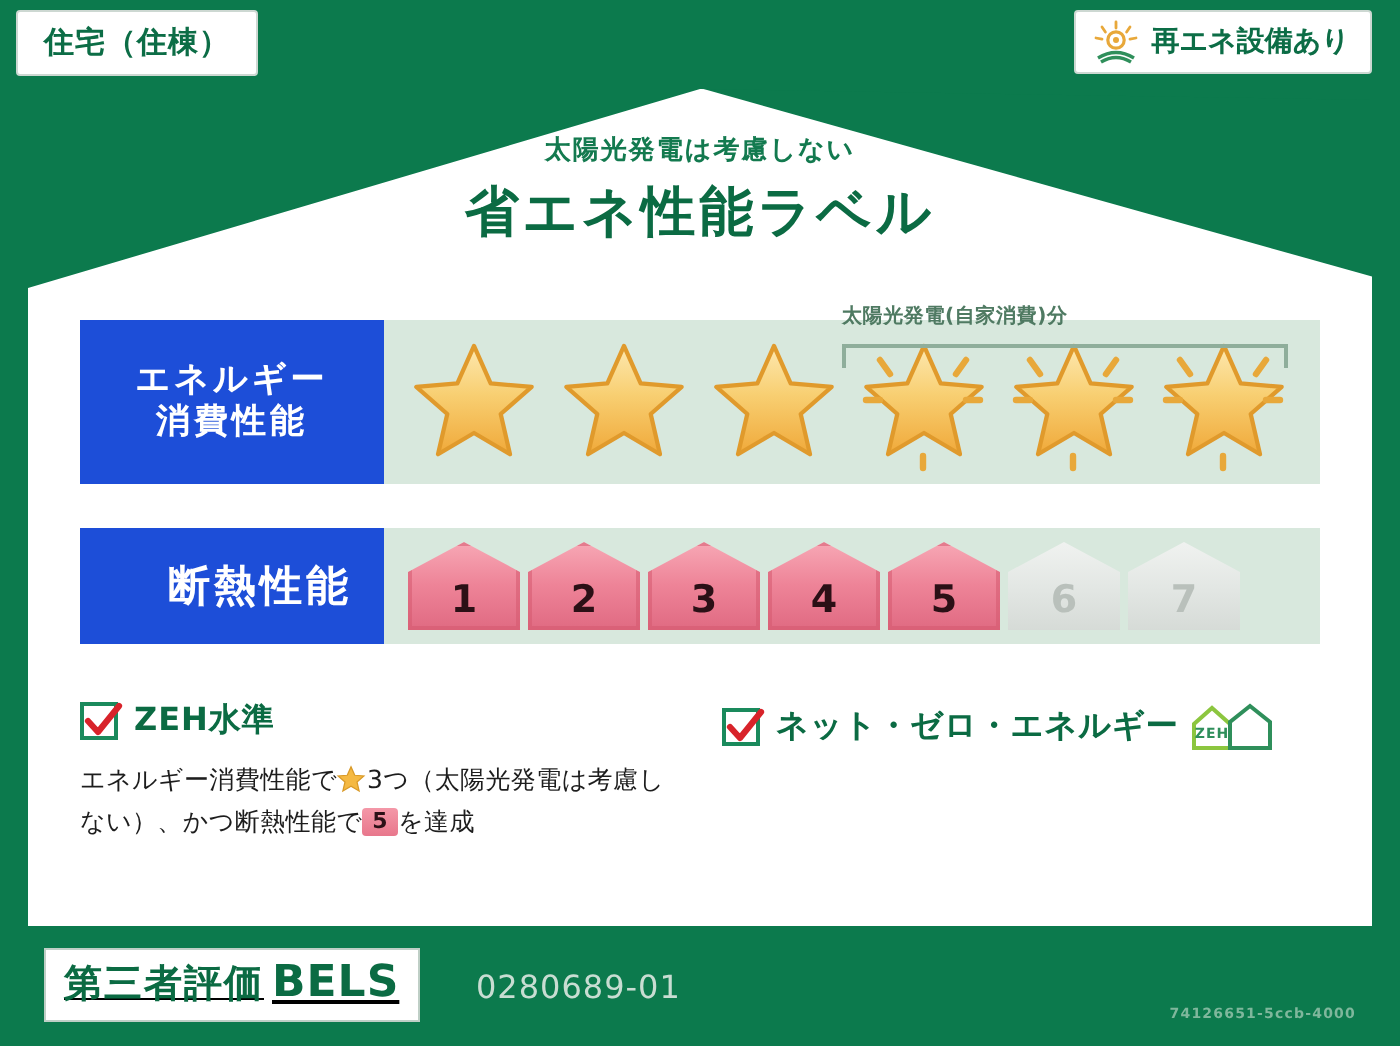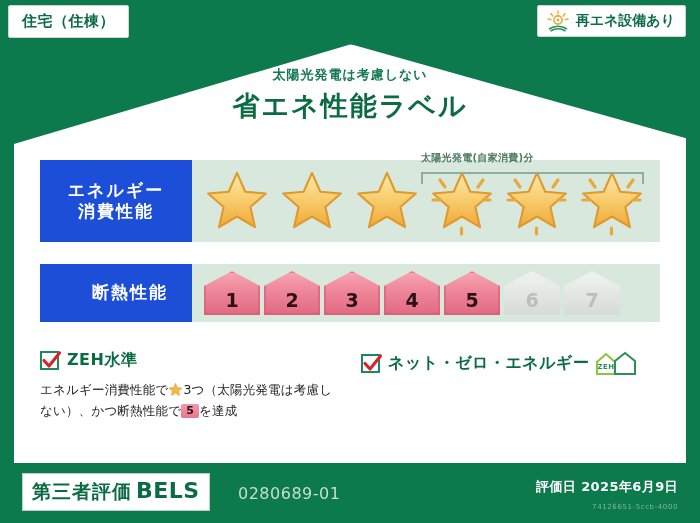--- a/index.html
+++ b/index.html
@@ -89,21 +89,21 @@
   .perf-label {
     width:152px; flex:0 0 152px;
     background:#1d4ed8;
     color:#ffffff;
     display:flex; flex-direction:column;
     align-items:center; justify-content:center;
     font-weight:bold; letter-spacing:2px;
     line-height:1.25;
   }
   #row-energy .perf-label { font-size:17px; }
-  #row-insul  .perf-label { font-size:17px;padding-left:28px; }
+  #row-insul  .perf-label { font-size:21px;padding-left:28px; }
 
   .perf-value {
     flex:1 1 auto;
     background:#d8e8dd;
     position:relative;
     display:flex; align-items:center;
   }
 
   
   .stars-strip {
@@ -196,35 +196,35 @@
     padding:0 5px; border-radius:2px;
     vertical-align:1px;
   }
 
   
   .bels-box {
     position:absolute; left:22px; bottom:12px;
     background:#ffffff;
     border:1px solid #bfcfc6;
     padding:4px 9px 5px 9px;
-    display:flex; align-items:baseline; gap:4px;
+    display:flex; align-items:baseline; gap:4px;text-decoration:underline;
   }
   .bels-jp { font-size:19px; font-weight:bold; color:#0b6b43; letter-spacing:1px; }
   .bels-en { font-size:22px; font-weight:bold; color:#0b6b43; letter-spacing:0.5px; }
   .bels-no {
     position:absolute; left:238px; bottom:20px;
     font-size:16px; color:#c8ddd2; letter-spacing:0.5px;
   }
   .eval-date {
     position:absolute; right:22px; bottom:27px;
     font-size:13px; color:#ffffff; font-weight:bold; letter-spacing:0.4px;
   }
   .eval-id {
     position:absolute; right:22px; bottom:12px;
-    font-size:7px; color:#7fb79c; letter-spacing:0.6px;
+    font-size:7px; color:#7fb79c; letter-spacing:0.6px;font-weight:bold;
   }
 </style>
 </head>
 <body>
 
 <div id="label-root">
 
   <div class="frame-top"></div>
   <div class="frame-left"></div>
   <div class="frame-right"></div>
@@ -426,19 +426,15 @@
         </span>
       </div>
     </div>
   </div>
 
   <div class="bels-box">
     <span class="bels-jp">第三者評価</span>
     <span class="bels-en">BELS</span>
   </div>
   <div class="bels-no">0280689-01</div>
-  <div class="eval-date">
-    <span>評価日</span>
-    <span>2025年6月9日</span>
-  </div>
   <div class="eval-id">74126651-5ccb-4000</div>
 
 </div>
 
 </body></html>

